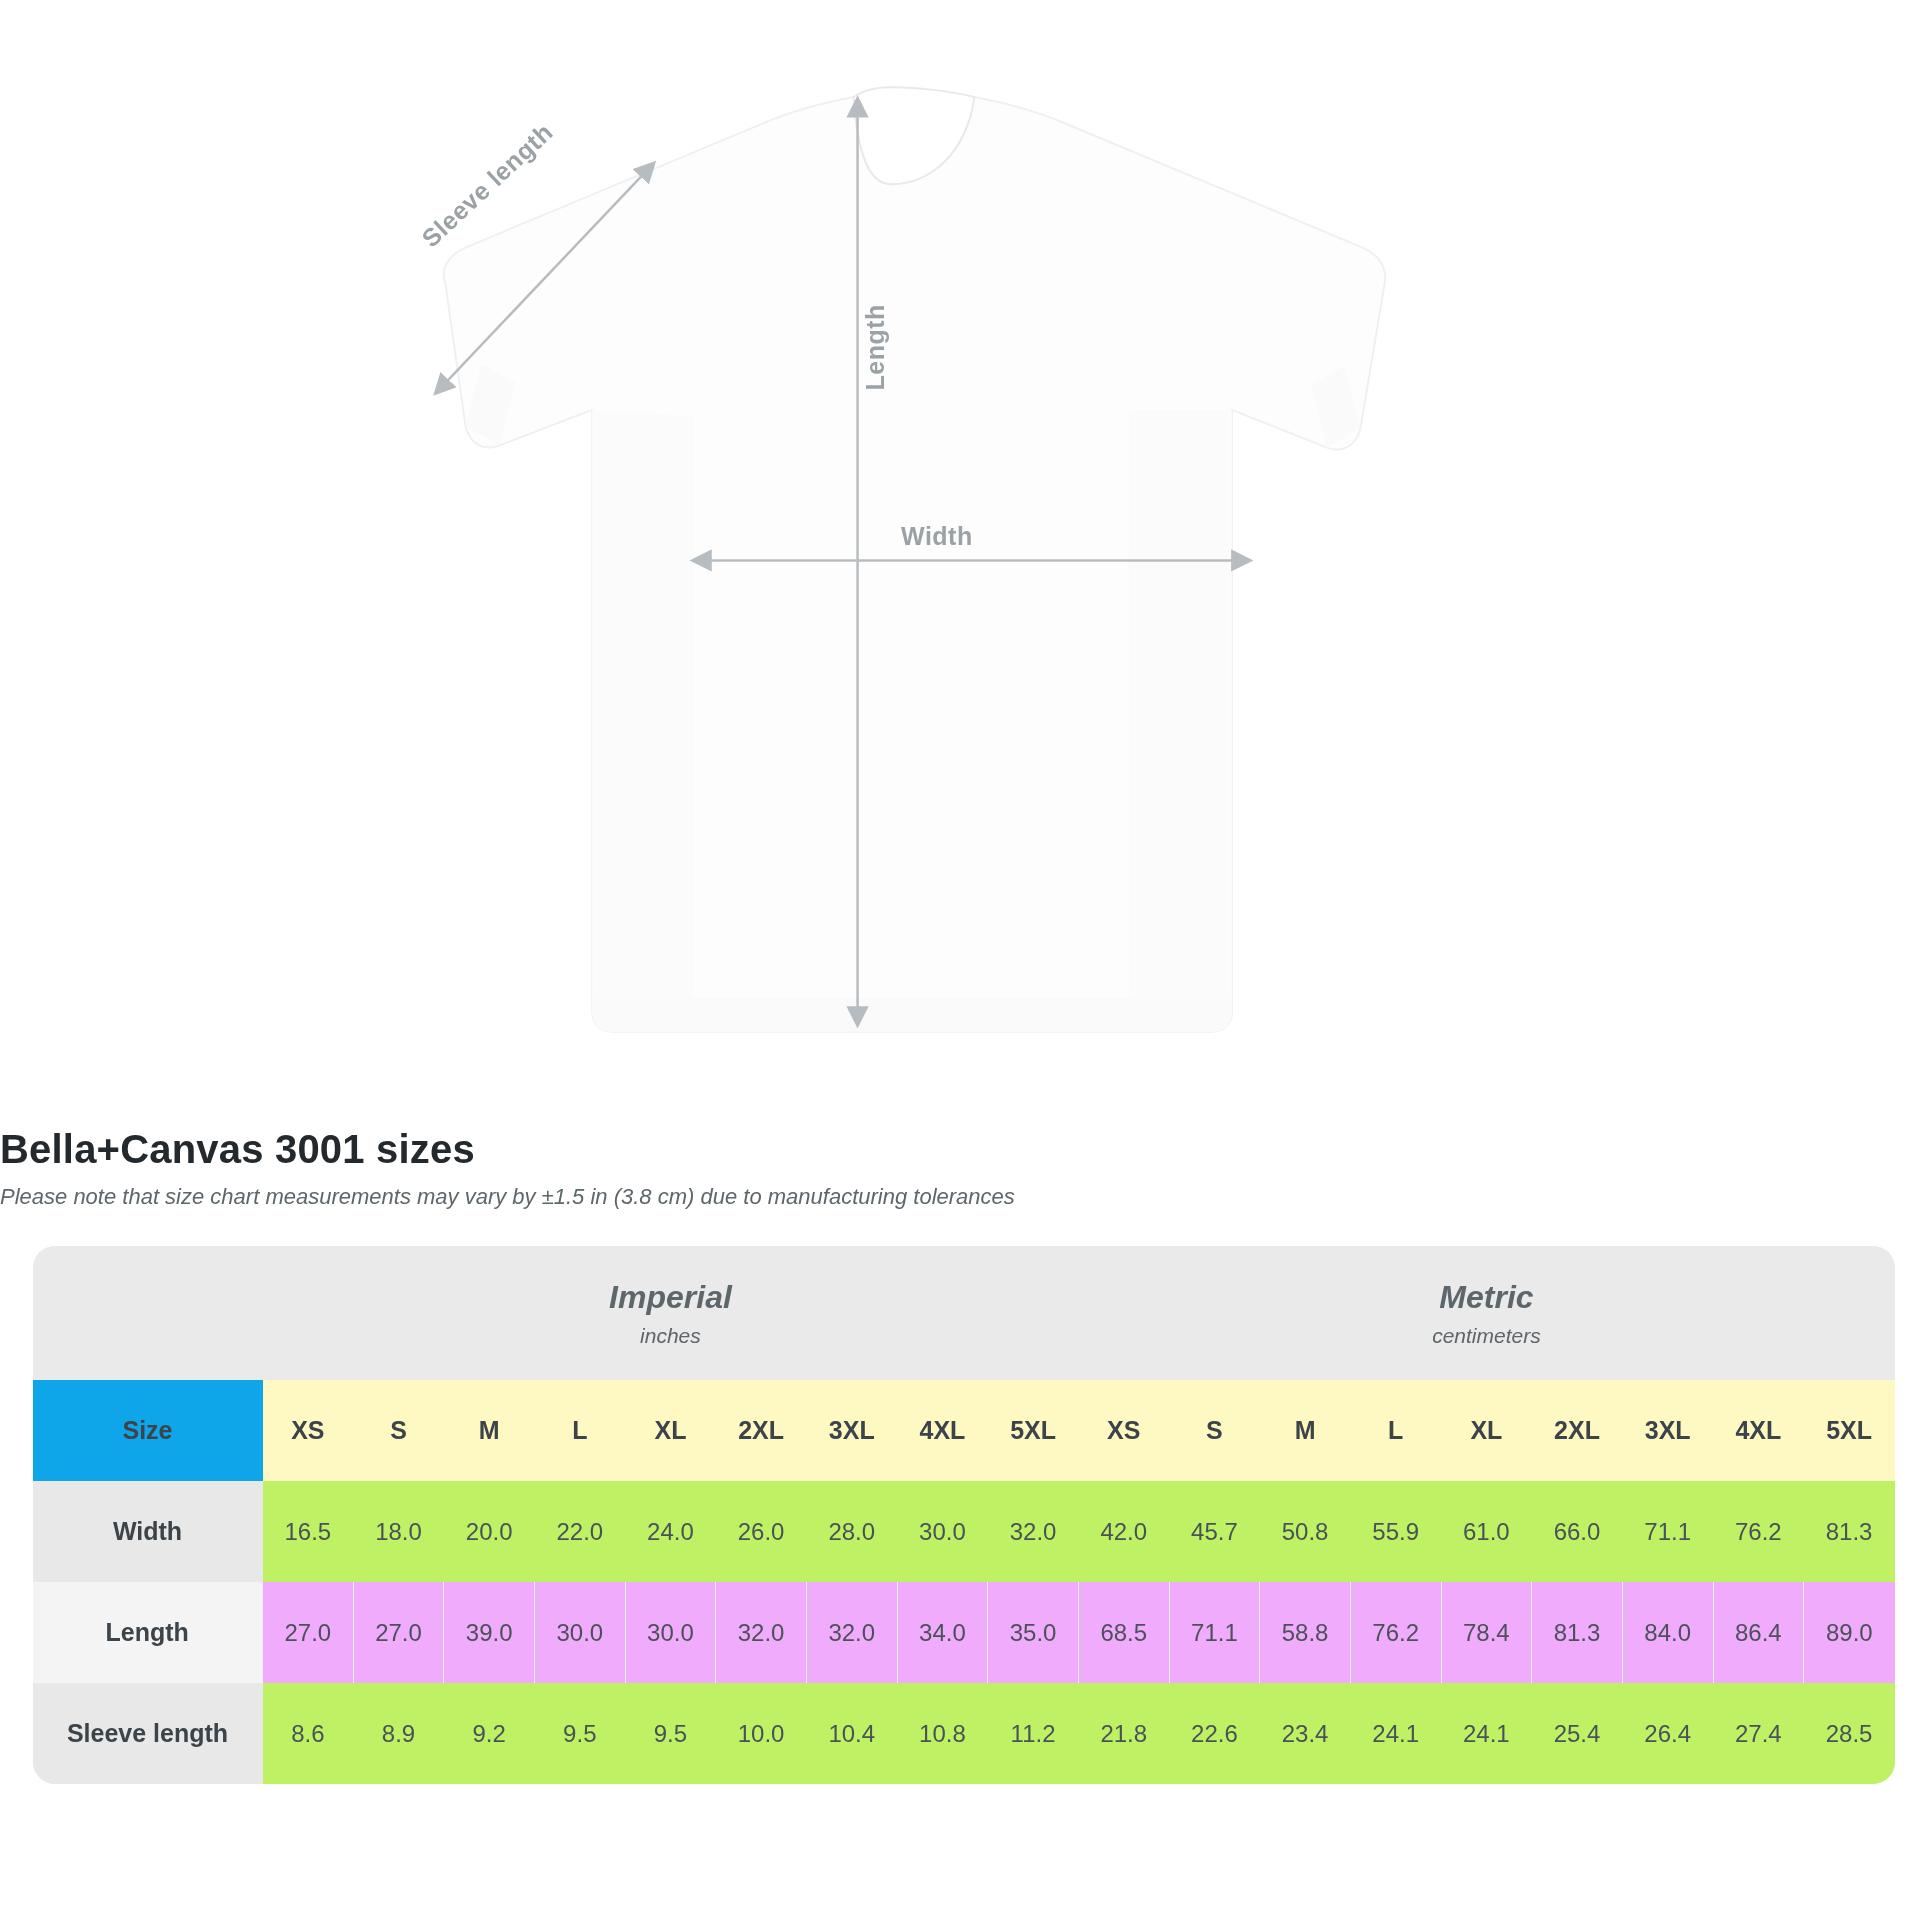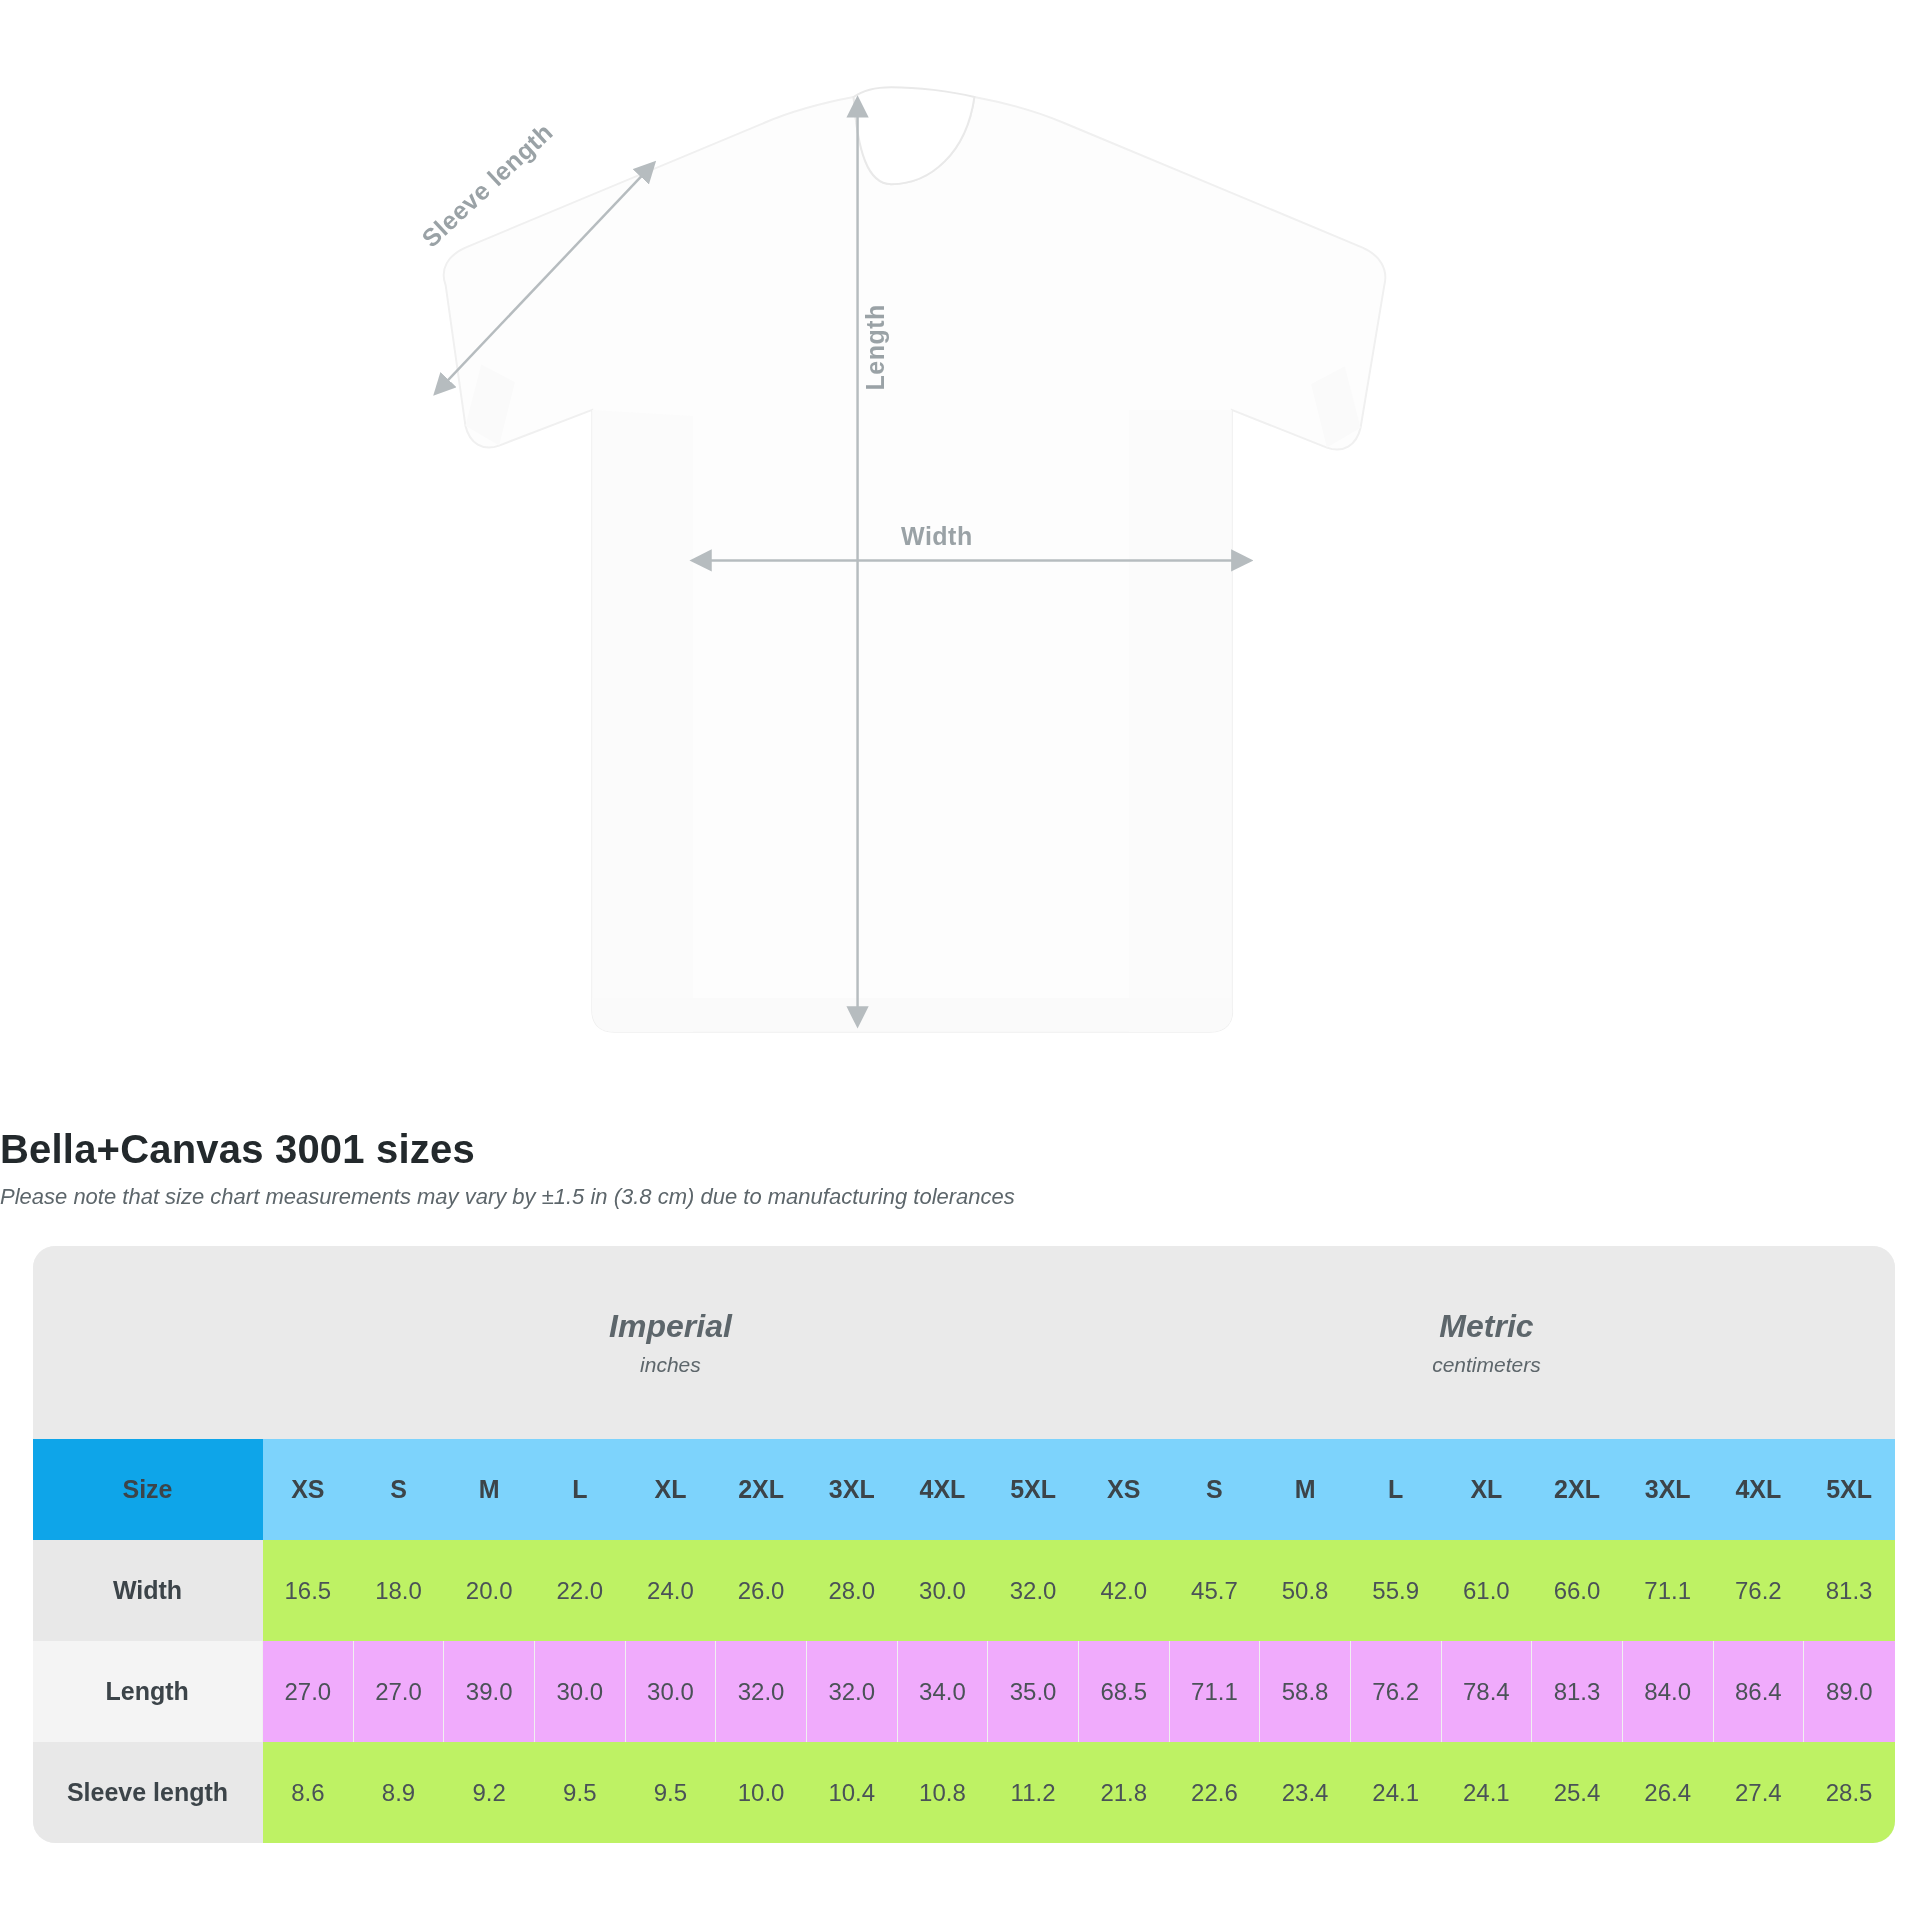--- a/index.html
+++ b/index.html
@@ -91,41 +91,41 @@
     text-align: center;
     vertical-align: middle;
     font-size: 24px;
     color: #4a5257;
     border: none;
   }
   col.firstcol { width: 230px; }
 
   
   tr.unit-row td {
-    height: 193px;
+    height: 134px;
     background: #eaeaea;
     padding: 0;
   }
   .unit-name {
     font-size: 32px;
     font-style: italic;
     font-weight: bold;
     color: #5d666b;
   }
   .unit-sub {
     margin-top: 8px;
     font-size: 21px;
     font-style: italic;
     color: #5d666b;
   }
 
   
   tr.head-row td {
     height: 99px;
-    background: #7dd3fc;
+    background: #fef9c3;
     font-weight: bold;
     font-size: 25px;
     color: #3c4449;
   }
   tr.head-row td.rowhead {
     background: #0ea5e9;
   }
 
   
   tr.data-row td {

